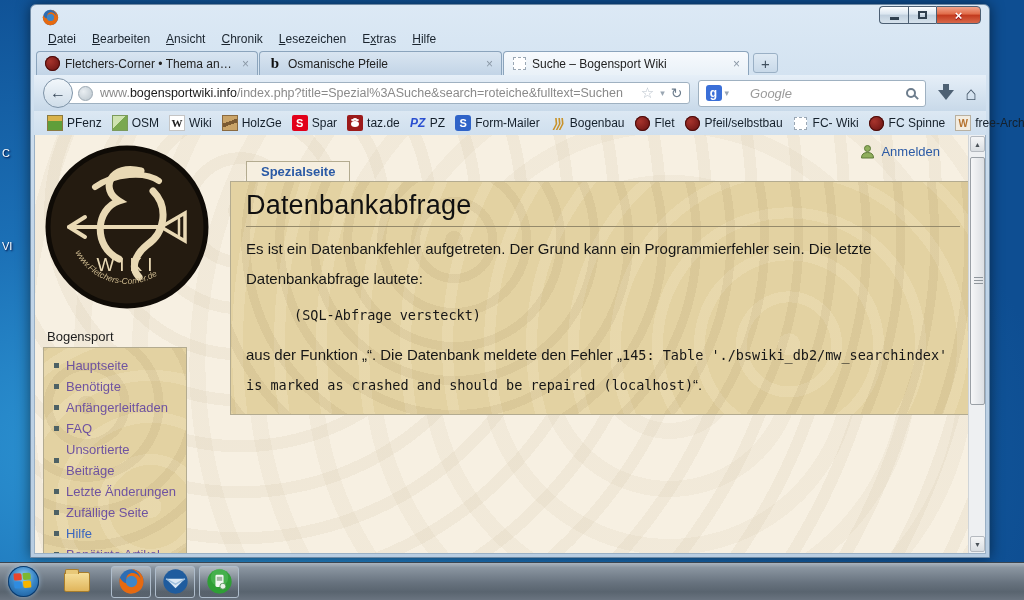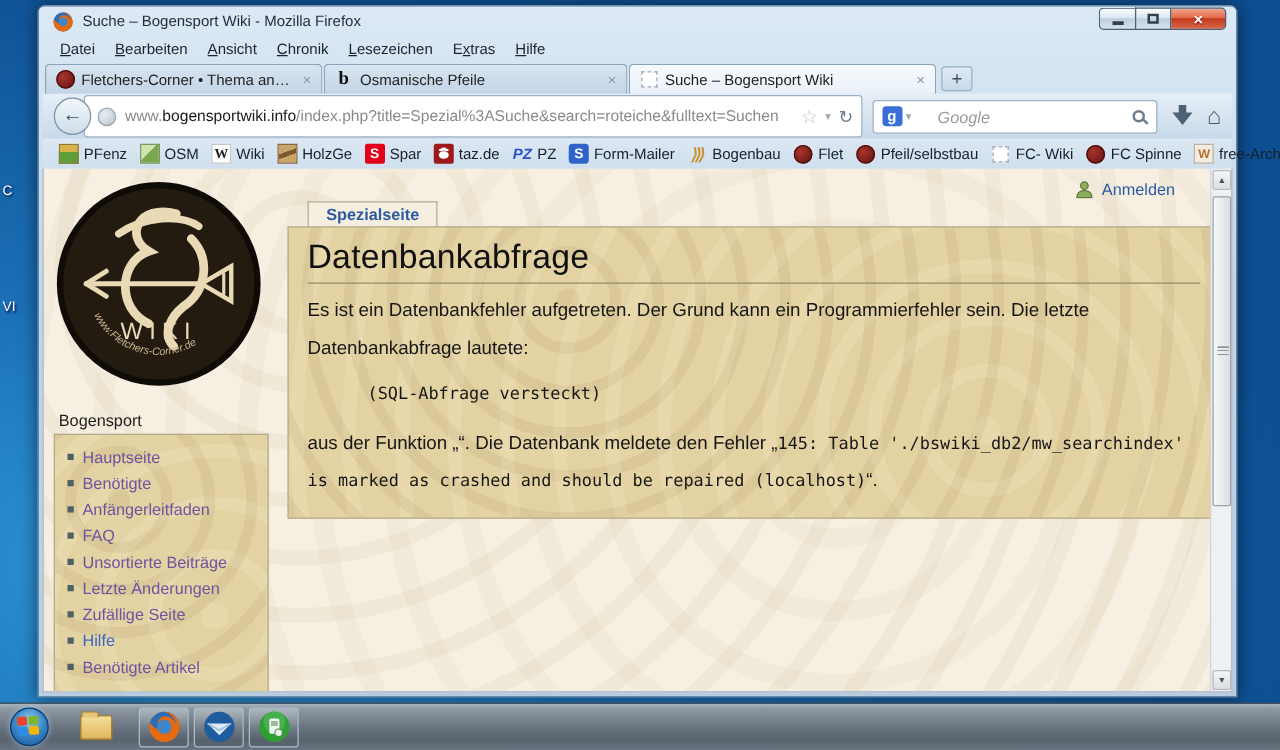--- a/index.html
+++ b/index.html
@@ -48,21 +48,21 @@
   .fava { width:16px; height:16px; flex:0 0 auto; display:flex; align-items:center; justify-content:center; }
   .fav-fc { width:15px; height:15px; border-radius:50%; background:radial-gradient(circle at 35% 35%, #a8342c 0%, #7c1d1a 60%, #5d120f 100%); box-shadow:inset 0 0 0 1px #4a0d0b; }
   .fav-b { font-family:"Liberation Serif",serif; font-weight:bold; font-size:15px; color:#111; }
   .fav-dashed { width:13px; height:13px; border:1px dashed #9aa7b4; background:#fff; }
 
   .navtoolbar { height:36px; display:flex; align-items:center; padding:0 9px;
     background:linear-gradient(180deg,#e6eff8 0%,#d4e2ef 60%,#c8d9e9 100%); }
   .back-btn { width:30px; height:30px; border-radius:50%; border:1px solid #7e93a7; z-index:2;
     background:linear-gradient(180deg,#f2f7fb,#cfdde9); display:flex; align-items:center; justify-content:center;
     font-size:16px; font-weight:bold; color:#3c4c5c; }
-  .urlbar { flex:1; height:34px; margin-left:-6px; background:#fff; border:1px solid #9fb1c1; border-radius:3px;
+  .urlbar { flex:1; height:22px; margin-left:-6px; background:#fff; border:1px solid #9fb1c1; border-radius:3px;
     display:flex; align-items:center; padding:0 6px 0 10px; font-size:12.5px; overflow:hidden; }
   .globe { width:15px; height:15px; border-radius:50%; border:1px solid #9aa7b2;
     background:radial-gradient(circle at 35% 35%, #e9eef2, #b9c4cc); margin-right:7px; flex:0 0 auto; }
   .url-text { white-space:nowrap; overflow:hidden; flex:1; color:#8a8a8a; }
   .url-domain { color:#1a1a1a; }
   .url-icons { display:flex; align-items:center; gap:6px; color:#b9c2cc; flex:0 0 auto; }
   .url-icons .star { font-size:15px; }
   .url-icons .caret { font-size:9px; color:#9aa6b2; }
   .url-icons .reload { font-size:14px; color:#6d7d8d; }
   .searchbar { width:228px; height:27px; margin-left:8px; background:#fff; border:1px solid #9fb1c1; border-radius:3px;
@@ -105,21 +105,21 @@
       repeating-radial-gradient(circle at 68% 55%, rgba(205,190,160,0.13) 0 16px, transparent 16px 58px); }
   .tan { background-color:#e3d2a2;
     background-image:
       repeating-radial-gradient(circle at 30% 25%, rgba(140,115,70,0.10) 0 9px, transparent 9px 34px),
       repeating-radial-gradient(circle at 75% 70%, rgba(255,245,220,0.18) 0 11px, transparent 11px 42px); }
 
   .login { position:absolute; top:9px; right:28px; display:flex; align-items:center; gap:6px;
     font-size:13px; color:#2b5aa5; }
   .logo-wrap { position:absolute; left:10px; top:10px; width:164px; height:164px; }
   .nav-title { position:absolute; left:12px; top:194px; font-size:13px; color:#1d1d1d; }
-  .navbox { position:absolute; left:8px; top:212px; width:172px; border:1px solid #b3ab90; padding:7px 6px 10px 10px; }
+  .navbox { position:absolute; left:8px; top:212px; width:144px; border:1px solid #b3ab90; padding:7px 6px 10px 10px; }
   .navbox ul { list-style:none; }
   .navbox li { display:flex; align-items:center; gap:7px; line-height:21px; font-size:13px; }
   .bullet { width:5px; height:5px; background:#4d6165; flex:0 0 auto; }
   .navlink { color:#3a66c0; }
   .navlink.visited { color:#6f53a0; }
 
   .sp-tab { position:absolute; left:211px; top:26px; padding:2px 14px 3px; font-size:13px; font-weight:bold;
     color:#2b5aa5; background:#f6efe0; border:1px solid #b3ab90; border-bottom:none; }
   .contentbox { position:absolute; left:195px; top:46px; width:746px; height:234px;
     border:1px solid #b3ab90; padding:8px 15px 0; color:#161616; }
@@ -177,21 +177,20 @@
 </div>
 
 <div class="window" data-interactable="false">
 
   <div class="titlebar" data-interactable="true">
     <svg class="fx-ico" viewBox="0 0 20 20" data-interactable="false">
       <circle cx="10" cy="10" r="9" fill="#2e6db3"></circle>
       <path d="M10 1 a9 9 0 1 1 -8.6 6.3 C3 10 5 12 8 11 C5 9 6 5 9 4 C12 3 16 5 17 9 A9 9 0 0 0 10 1 Z" fill="#e66a10"></path>
       <circle cx="10" cy="10" r="4.2" fill="#3e86c8"></circle>
     </svg>
-    <span class="win-title" data-interactable="false">Suche – Bogensport Wiki - Mozilla Firefox</span>
     <div class="win-controls" data-interactable="false">
       <div class="wc-btn wc-min" data-interactable="true">
           <span class="g-min" data-interactable="false"></span>
         </div>
       <div class="wc-btn wc-max" data-interactable="true">
           <span class="g-max" data-interactable="false"></span>
         </div>
       <div class="wc-btn wc-close" data-interactable="true">
           <span class="g-close" data-interactable="false">×</span>
         </div>

